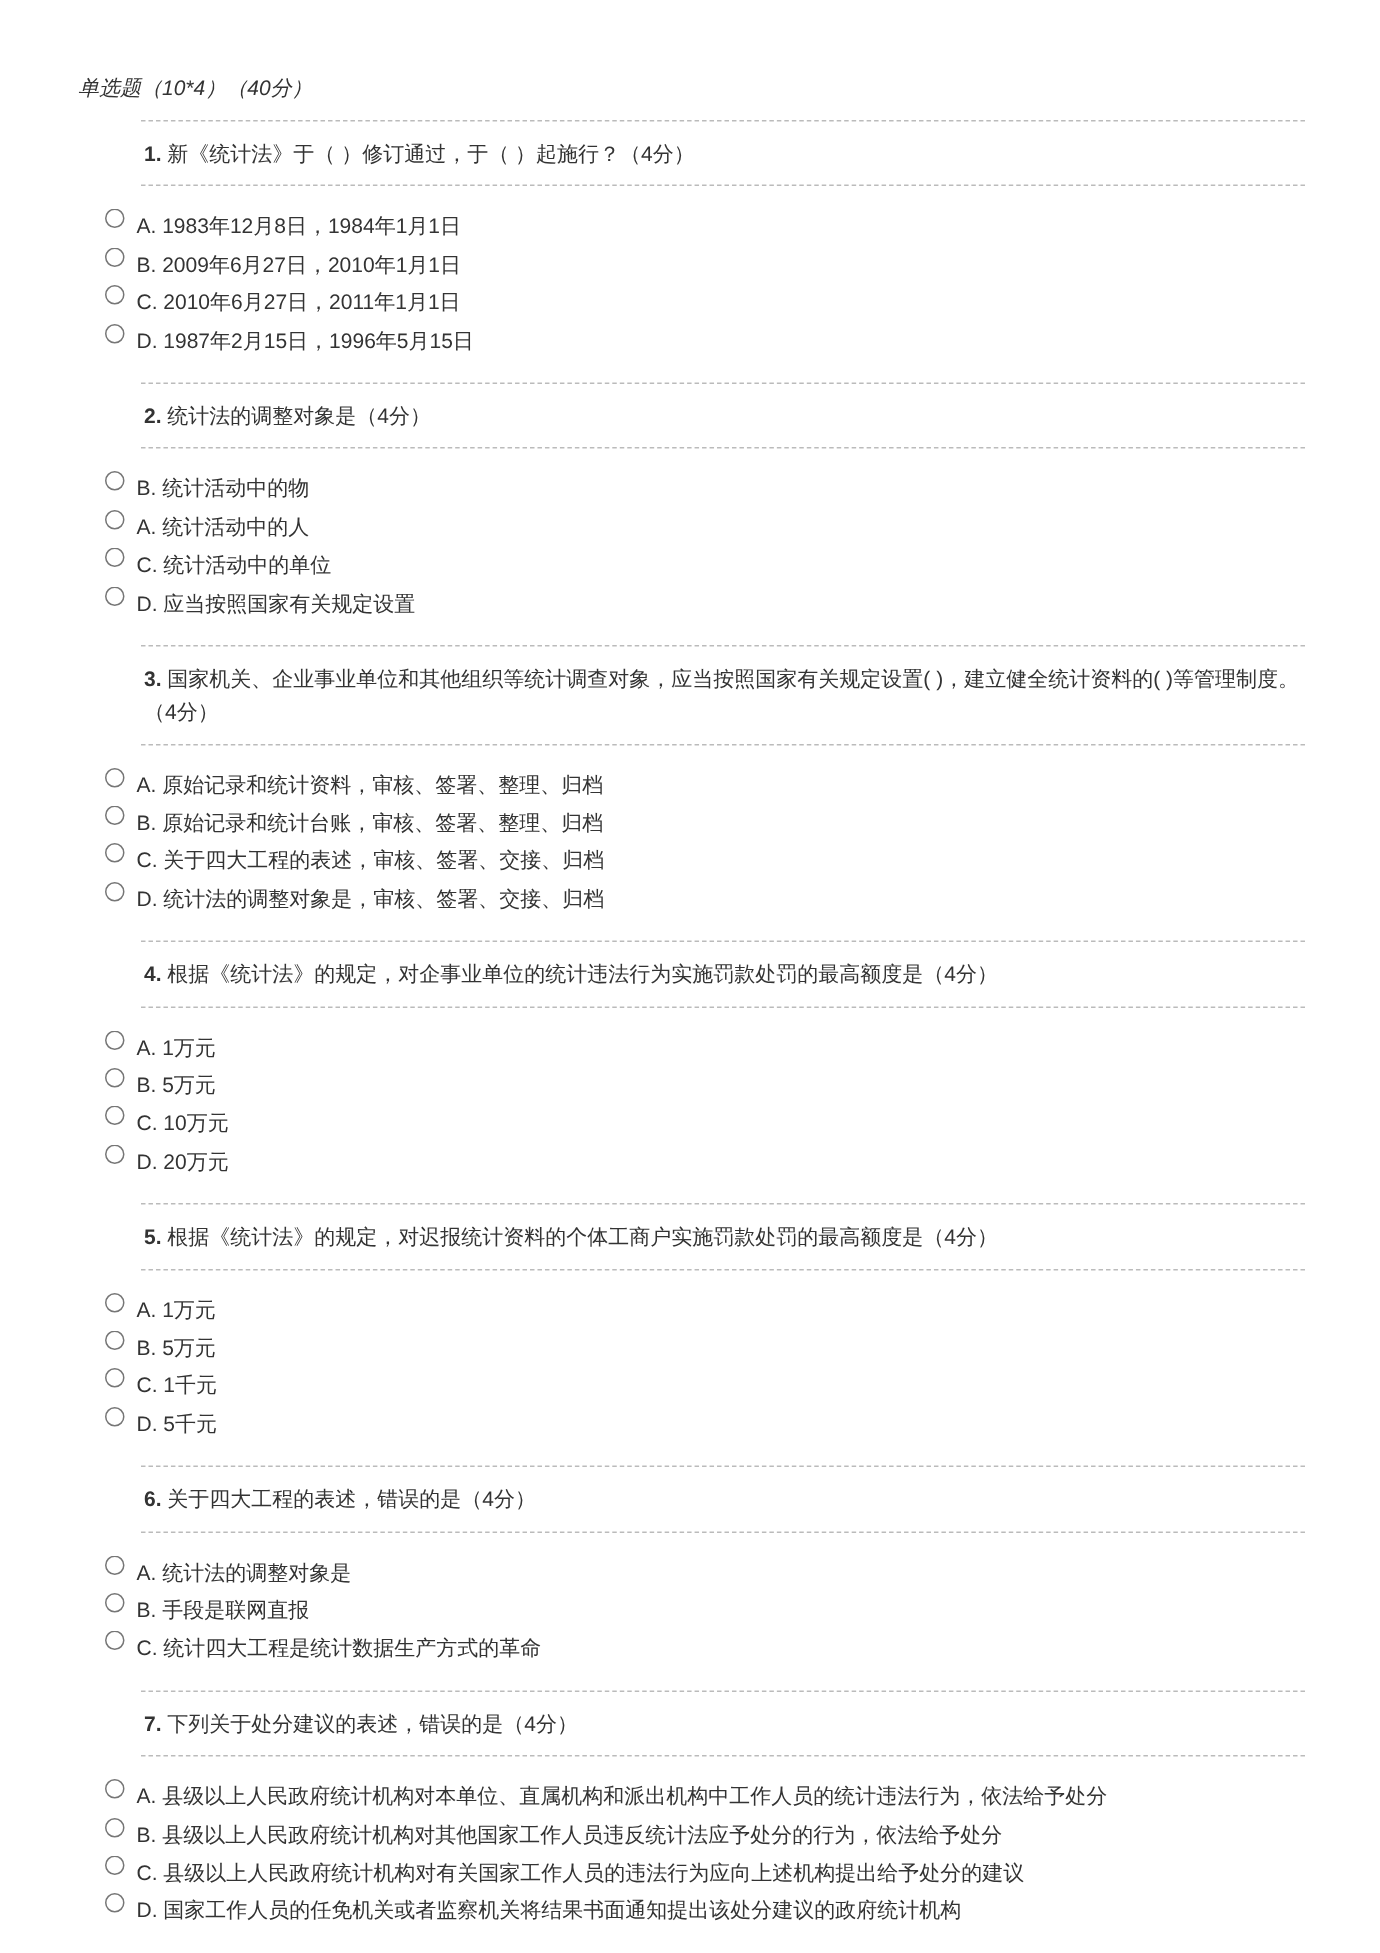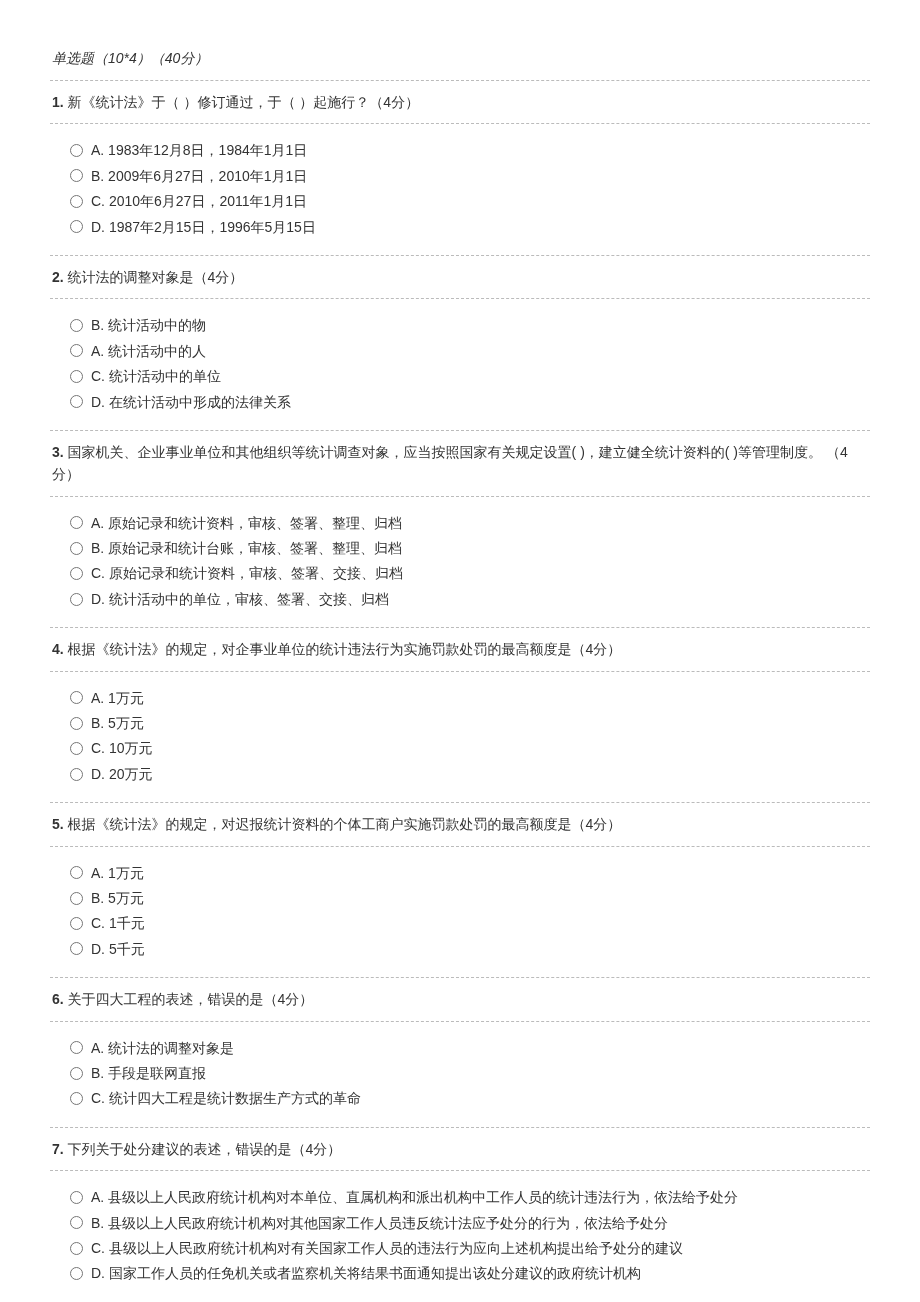--- a/index.html
+++ b/index.html
@@ -19,30 +19,30 @@
     margin-bottom: 12px;
     padding-left: 2px;
     font-style: italic;
   }
   .q-header {
     border-top: 1px dashed #bbb;
     border-bottom: 1px dashed #bbb;
     padding: 10px 2px;
     font-size: 14px;
     line-height: 1.6;
+    margin-left: 44px;
   }
   .q-header .qnum {
     font-weight: bold;
   }
   .options {
     padding: 12px 2px 14px 20px;
   }
   .option-row {
     display: flex;
-    align-items: center;
     margin: 3px 0;
     line-height: 1.6;
   }
   input[type="radio"] {
     margin: 0 8px 0 0;
     width: 13px;
     height: 13px;
     vertical-align: middle;
   }
 </style>
@@ -80,40 +80,40 @@
         <div class="option-row">
           <input type="radio" name="q1" style="">
           <span>A. 统计活动中的人</span>
         </div>
         <div class="option-row">
           <input type="radio" name="q1" style="">
           <span>C. 统计活动中的单位</span>
         </div>
         <div class="option-row">
           <input type="radio" name="q1" style="">
-          <span>D. 在统计活动中形成的法律关系</span>
+          <span>D. 应当按照国家有关规定设置</span>
         </div>
       </div>
       <div class="q-header"><span class="qnum">3.</span><span> 国家机关、企业事业单位和其他组织等统计调查对象，应当按照国家有关规定设置( )，建立健全统计资料的( )等管理制度。 （4分）</span></div>
       <div class="options">
         <div class="option-row">
           <input type="radio" name="q2" style="">
           <span>A. 原始记录和统计资料，审核、签署、整理、归档</span>
         </div>
         <div class="option-row">
           <input type="radio" name="q2" style="">
           <span>B. 原始记录和统计台账，审核、签署、整理、归档</span>
         </div>
         <div class="option-row">
           <input type="radio" name="q2" style="">
-          <span>C. 原始记录和统计资料，审核、签署、交接、归档</span>
+          <span>C. 关于四大工程的表述，审核、签署、交接、归档</span>
         </div>
         <div class="option-row">
           <input type="radio" name="q2" style="">
-          <span>D. 统计活动中的单位，审核、签署、交接、归档</span>
+          <span>D. 统计法的调整对象是，审核、签署、交接、归档</span>
         </div>
       </div>
       <div class="q-header"><span class="qnum">4.</span><span> 根据《统计法》的规定，对企事业单位的统计违法行为实施罚款处罚的最高额度是（4分）</span></div>
       <div class="options">
         <div class="option-row">
           <input type="radio" name="q3" style="">
           <span>A. 1万元</span>
         </div>
         <div class="option-row">
           <input type="radio" name="q3" style="">

